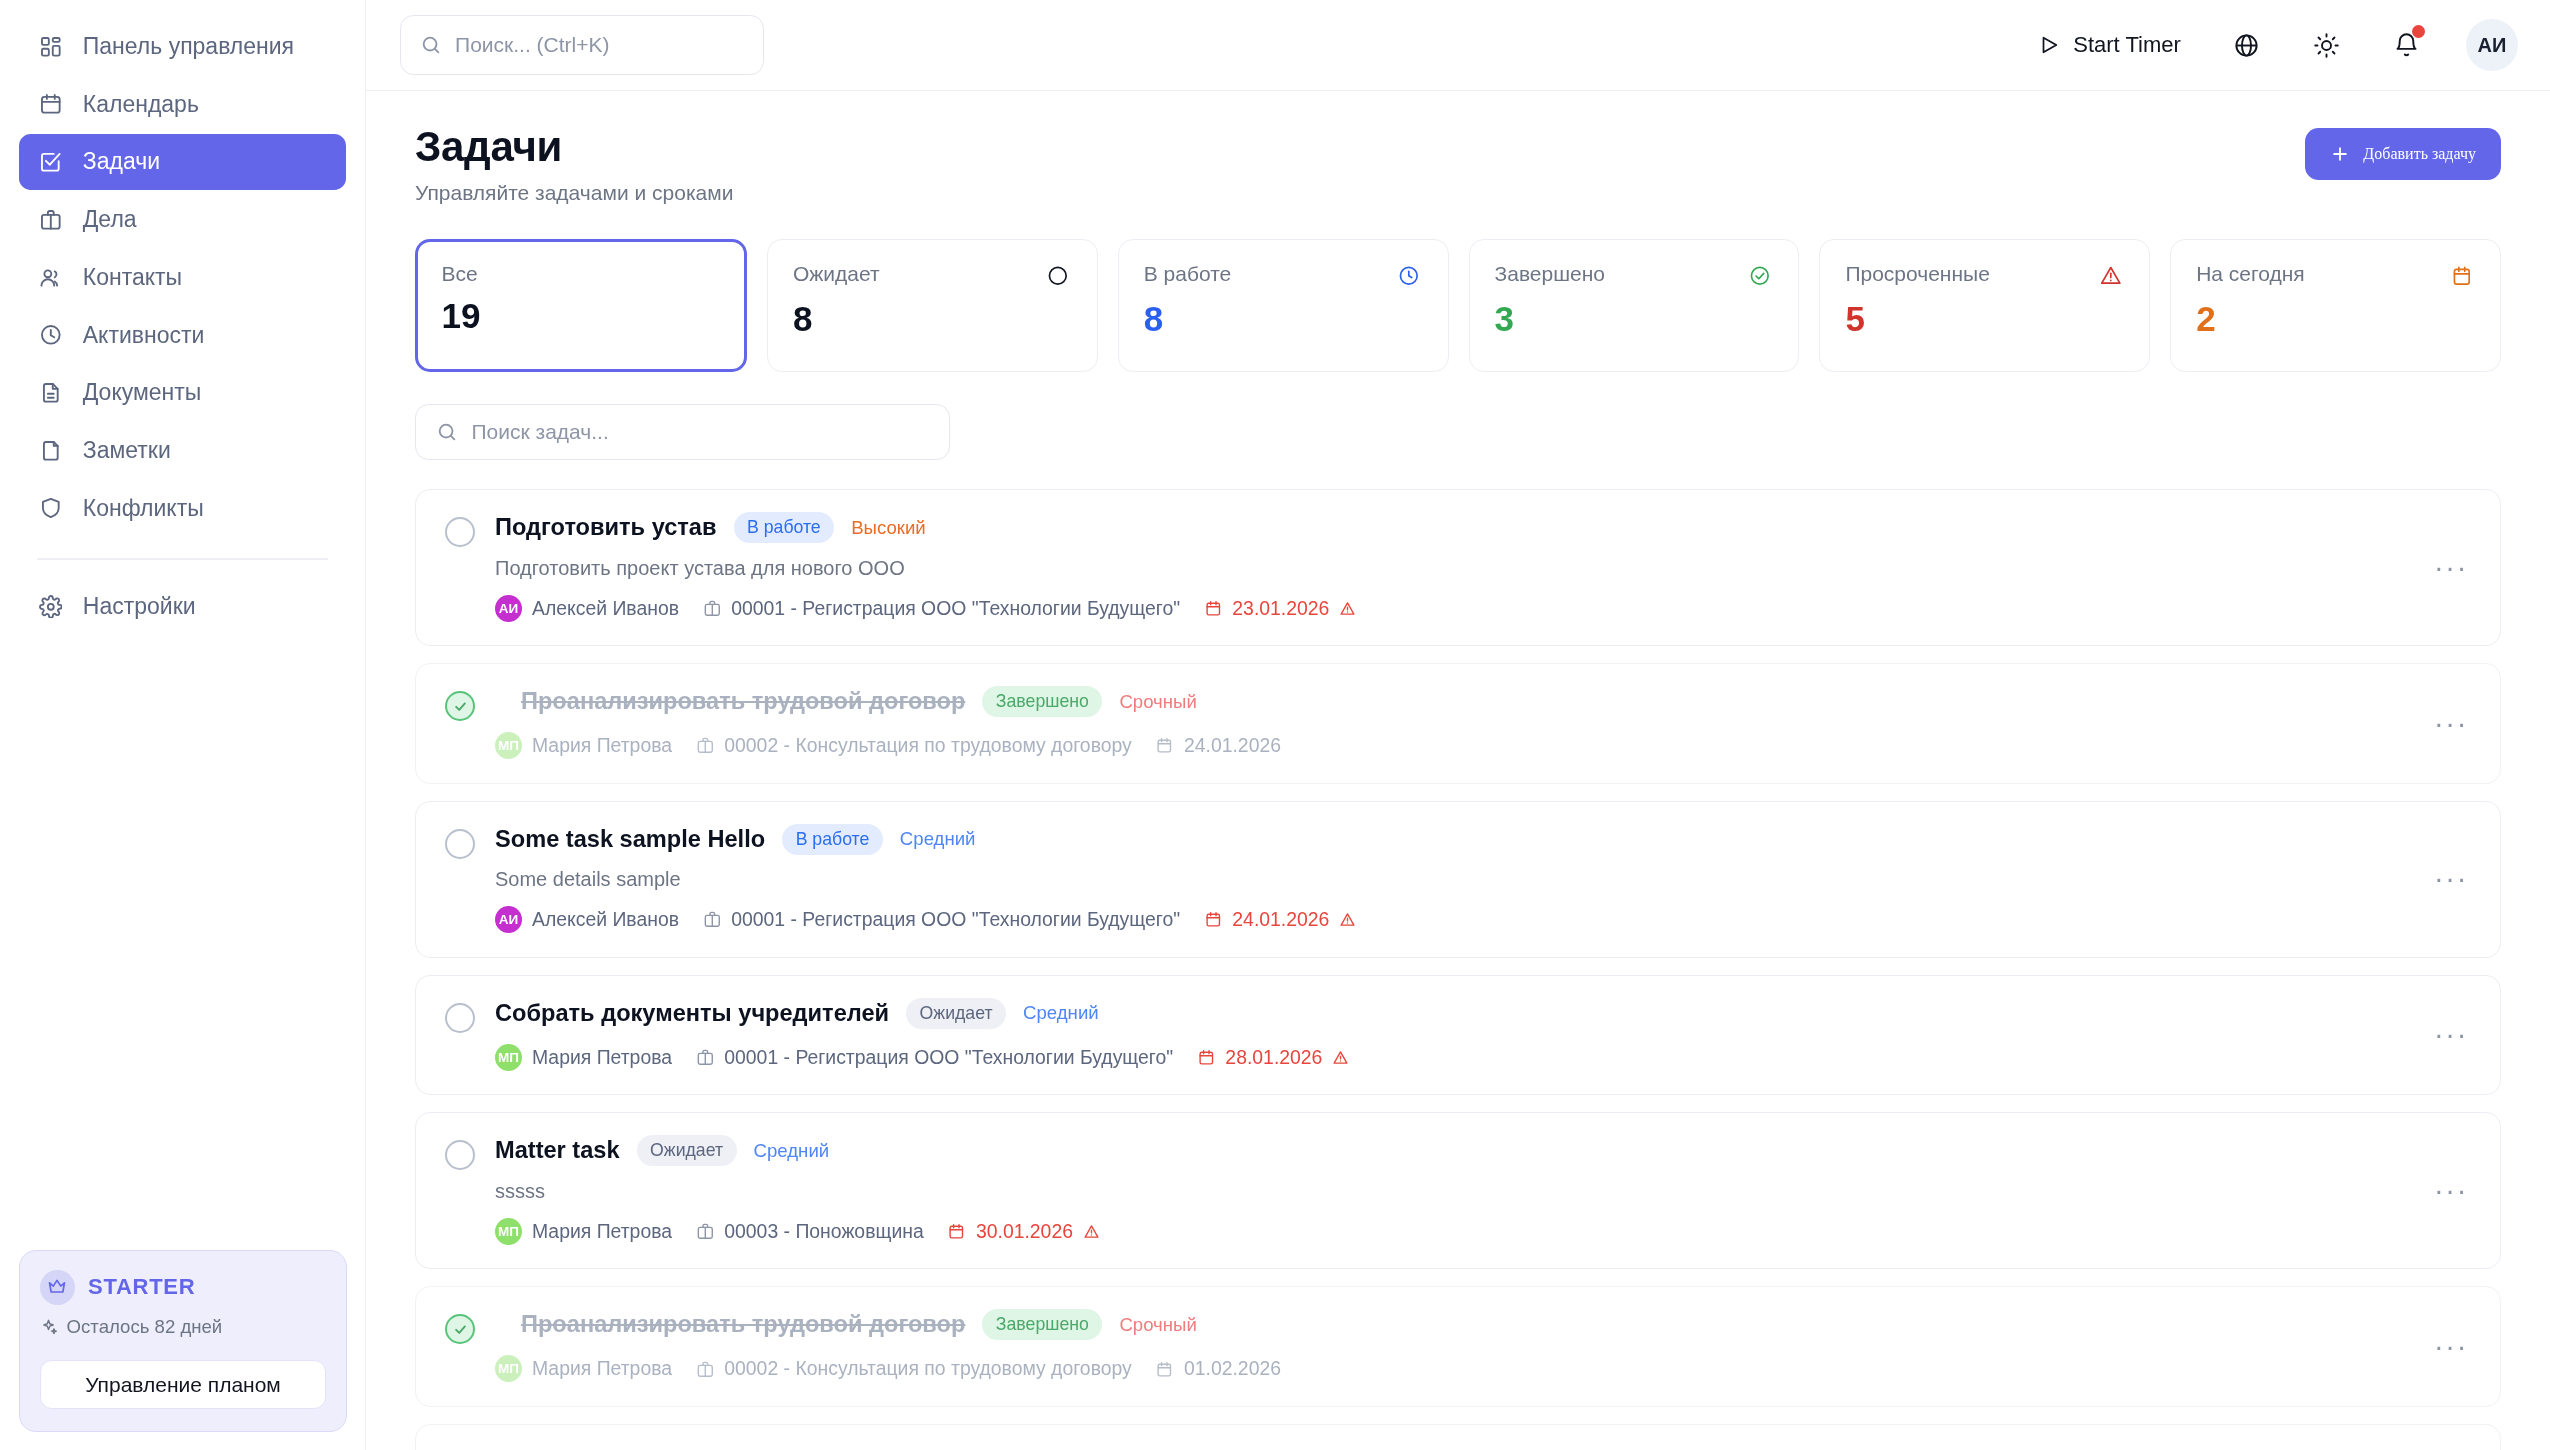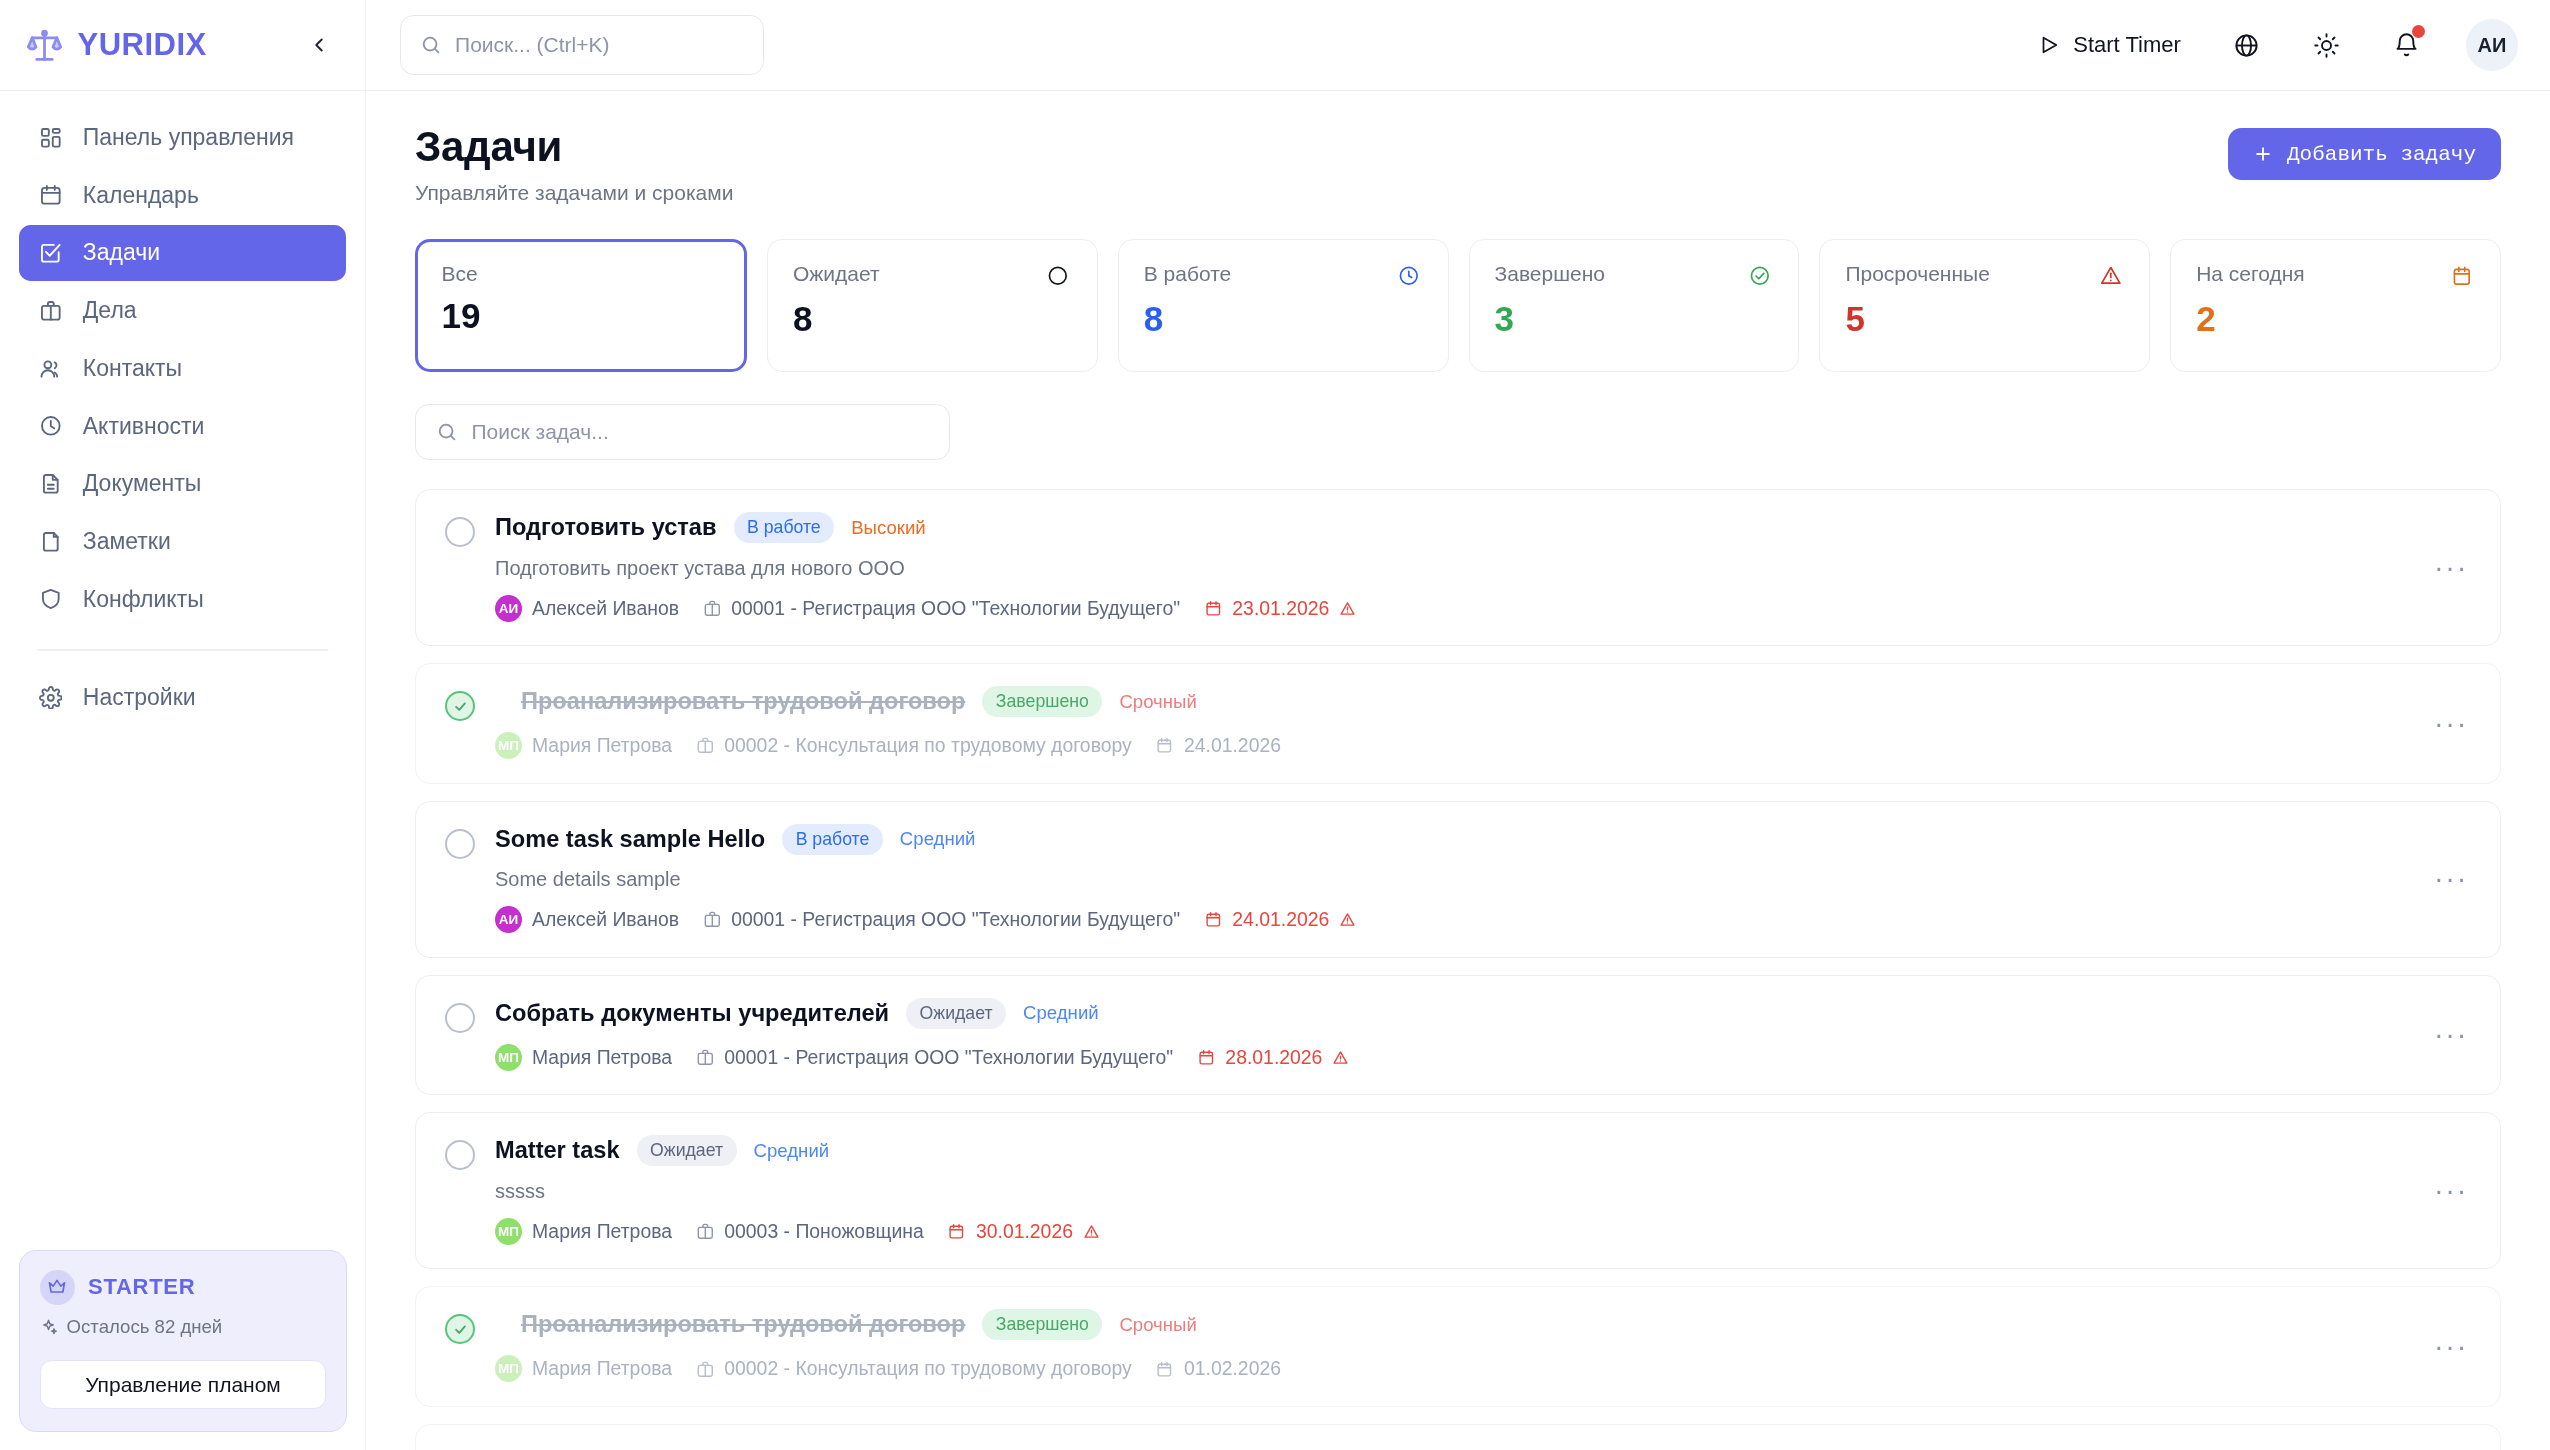--- a/index.html
+++ b/index.html
@@ -96,21 +96,21 @@
     cursor:pointer;
   }
 
   .content { flex: 1; overflow: hidden; padding: 32px 49px 0 49px; }
 
   .page-head { display: flex; align-items: flex-start; }
   .page-title { font-size: 42px; font-weight: 700; color: #0d1220; letter-spacing: -0.3px; }
   .page-sub { font-size: 21px; color:#6d7585; margin-top: 10px; }
   .add-btn {
     margin-left: auto; height: 52px; padding: 0 25px; border-radius: 13.5px;
-    background:#6366e8; color:#fff; border:none; font-family:Liberation Mono, monospace; font-size:21px;
+    background:#6366e8; color:#fff; border:none; font-family:Liberation Serif, serif; font-size:16px;
     display:flex; align-items:center; gap:13.5px; cursor:pointer; margin-top: 5px;
   }
 
   
   .stats { display: flex; gap: 20px; margin-top: 34px; }
   .stat {
     flex: 1; height: 133px; border: 1.7px solid #eceef4; border-radius: 15px;
     background:#fff; padding: 22px 25px; cursor:pointer;
   }
   .stat.sel { border: 3.4px solid #6366e8; padding: 20px 23.6px; }
@@ -175,38 +175,20 @@
     align-self: center;
   }
   svg { display:block; }
 </style>
 </head>
 <body>
 
 <div class="app">
 
   <aside class="sidebar">
-    <div class="sb-head">
-      <span class="logo-mark">
-        <svg width="37" height="37" viewBox="0 0 24 24" fill="none" stroke="#8b8ef0" stroke-width="1.8" stroke-linecap="round" stroke-linejoin="round">
-          <path d="M12 3v18"></path>
-            <path d="M7 21h10"></path>
-            <path d="M4 7h16"></path>
-          <path d="M4 7l-2.5 6a3 3 0 0 0 5 0z" fill="#c7c9f7" stroke="#8b8ef0"></path>
-          <path d="M20 7l-2.5 6a3 3 0 0 0 5 0z" fill="#c7c9f7" stroke="#8b8ef0"></path>
-          <circle cx="12" cy="4" r="1.3" fill="#8b8ef0"></circle>
-        </svg>
-      </span>
-      <span class="brand">YURIDIX</span>
-      <span class="collapse-btn">
-        <svg width="22" height="22" viewBox="0 0 24 24" fill="none" stroke="currentColor" stroke-width="2" stroke-linecap="round" stroke-linejoin="round">
-            <polyline points="15 18 9 12 15 6"></polyline>
-          </svg>
-      </span>
-    </div>
 
     <nav class="nav">
       <div class="nav-item">
         <span class="ico">
           <svg width="23.6" height="23.6" viewBox="0 0 24 24" fill="none" stroke="currentColor" stroke-width="1.9">
               <rect x="3" y="3" width="7" height="7" rx="1.4"></rect>
               <rect x="14" y="3" width="7" height="4" rx="1.4"></rect>
               <rect x="14" y="11" width="7" height="10" rx="1.4"></rect>
               <rect x="3" y="14" width="7" height="7" rx="1.4"></rect>
             </svg>

